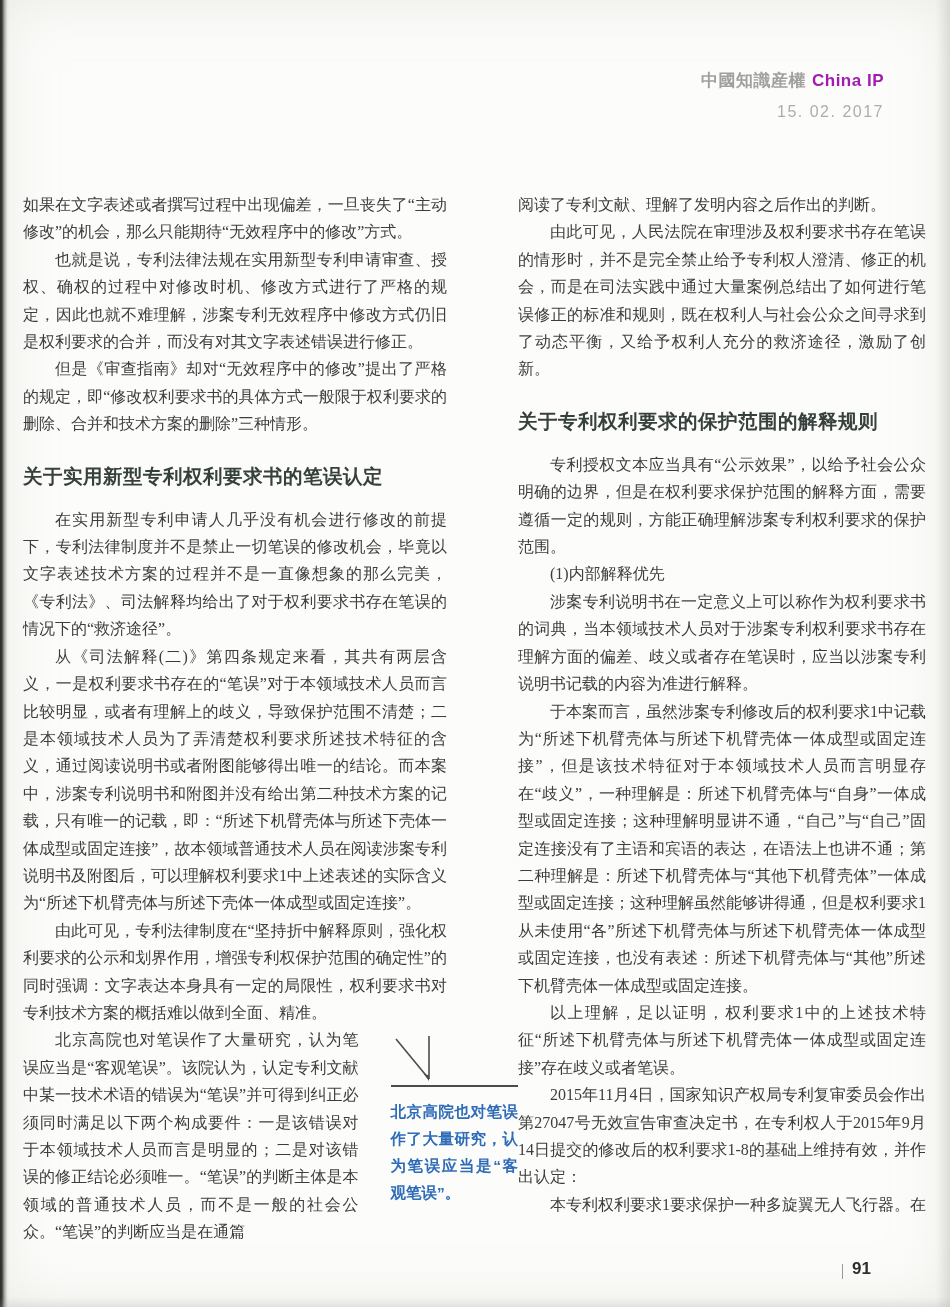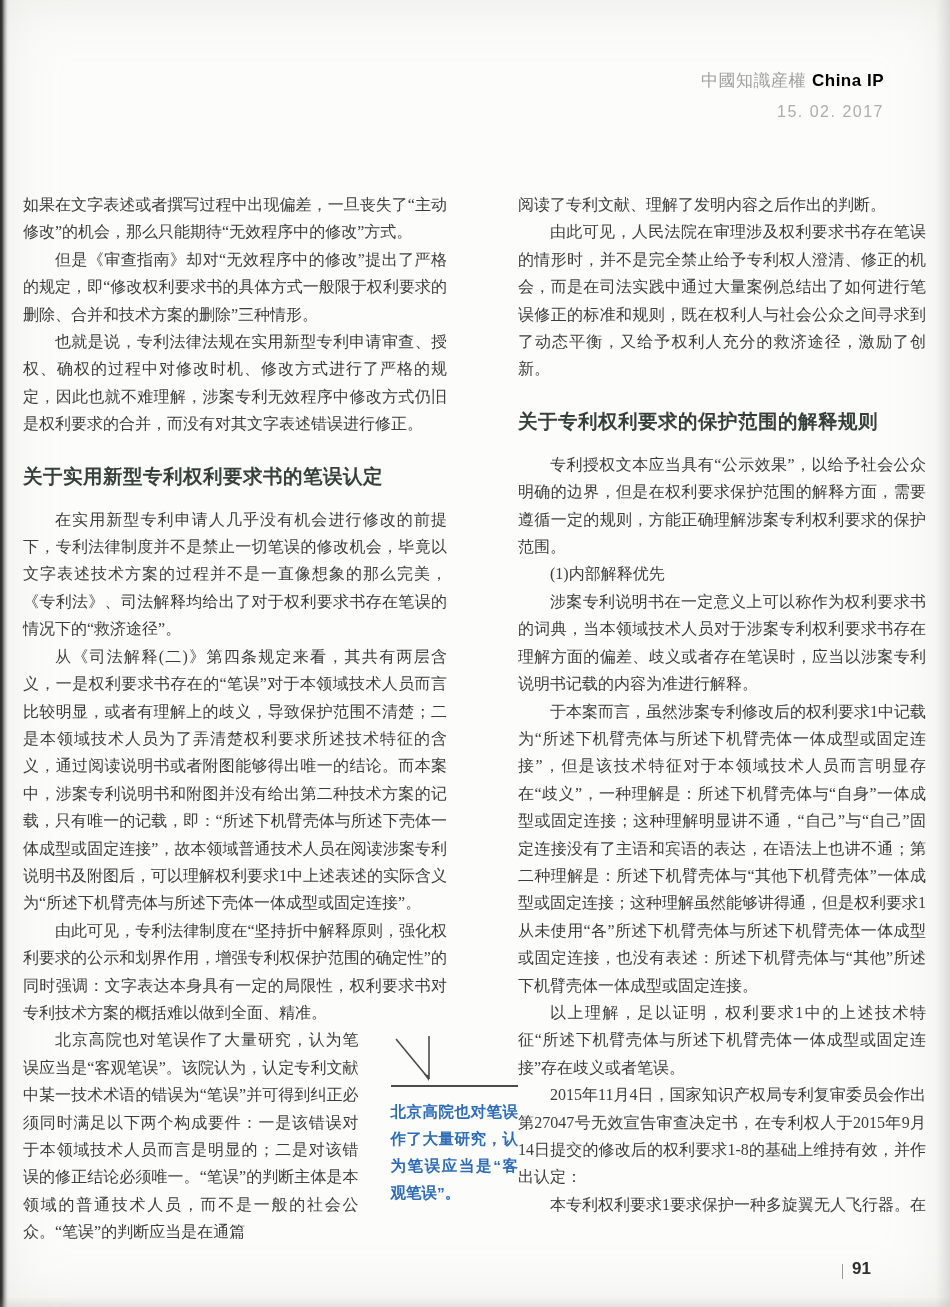--- a/index.html
+++ b/index.html
@@ -26,22 +26,22 @@
   }
 
   
   .masthead{
     position:absolute;top:70px;right:66px;
     text-align:right;
     font-family:"Liberation Sans","DejaVu Sans",sans-serif;
     line-height:21px;
   }
   .brand-line{font-size:17px;color:#a0a09c;letter-spacing:0.5px;}
-  .brand-cn{font-weight:normal;}
-  .brand-en{font-weight:bold;color:#000000;margin-left:6px;margin-top:8px;}
+  .brand-cn{font-weight:bold;}
+  .brand-en{font-weight:bold;color:#a21caf;margin-left:6px;margin-top:8px;}
   .issue-date{font-size:16px;color:#adadaa;letter-spacing:1.5px;margin-top:10px;}
 
   
   .col{position:absolute;top:191px;font-size:16px;line-height:27.4px;color:#3d3d3c;text-align:justify;}
   .col-left{left:23px;width:424px;}
   .col-right{left:518px;width:408px;}
   .col p{margin:0;}
   .col p.ind{text-indent:2em;}
 
   .section-heading{
@@ -90,22 +90,22 @@
 
   <div class="masthead">
     <div class="brand-line">
       <span class="brand-cn">中國知識産權</span><span class="brand-en">China IP</span>
     </div>
     <div class="issue-date">15. 02. 2017</div>
   </div>
 
   <div class="col col-left">
     <p>如果在文字表述或者撰写过程中出现偏差，一旦丧失了“主动修改”的机会，那么只能期待“无效程序中的修改”方式。</p>
+    <p class="ind">也就是说，专利法律法规在实用新型专利申请审查、授权、确权的过程中对修改时机、修改方式进行了严格的规定，因此也就不难理解，涉案专利无效程序中修改方式仍旧是权利要求的合并，而没有对其文字表述错误进行修正。</p>
     <p class="ind">但是《审查指南》却对“无效程序中的修改”提出了严格的规定，即“修改权利要求书的具体方式一般限于权利要求的删除、合并和技术方案的删除”三种情形。</p>
-    <p class="ind">也就是说，专利法律法规在实用新型专利申请审查、授权、确权的过程中对修改时机、修改方式进行了严格的规定，因此也就不难理解，涉案专利无效程序中修改方式仍旧是权利要求的合并，而没有对其文字表述错误进行修正。</p>
     <div class="section-heading">关于实用新型专利权利要求书的笔误认定</div>
     <p class="ind">在实用新型专利申请人几乎没有机会进行修改的前提下，专利法律制度并不是禁止一切笔误的修改机会，毕竟以文字表述技术方案的过程并不是一直像想象的那么完美，《专利法》、司法解释均给出了对于权利要求书存在笔误的情况下的“救济途径”。</p>
     <p class="ind">从《司法解释(二)》第四条规定来看，其共有两层含义，一是权利要求书存在的“笔误”对于本领域技术人员而言比较明显，或者有理解上的歧义，导致保护范围不清楚；二是本领域技术人员为了弄清楚权利要求所述技术特征的含义，通过阅读说明书或者附图能够得出唯一的结论。而本案中，涉案专利说明书和附图并没有给出第二种技术方案的记载，只有唯一的记载，即：“所述下机臂壳体与所述下壳体一体成型或固定连接”，故本领域普通技术人员在阅读涉案专利说明书及附图后，可以理解权利要求1中上述表述的实际含义为“所述下机臂壳体与所述下壳体一体成型或固定连接”。</p>
     <p class="ind">由此可见，专利法律制度在“坚持折中解释原则，强化权利要求的公示和划界作用，增强专利权保护范围的确定性”的同时强调：文字表达本身具有一定的局限性，权利要求书对专利技术方案的概括难以做到全面、精准。</p>
 
     <div class="bottom-row">
       <p class="ind bottom-text">北京高院也对笔误作了大量研究，认为笔误应当是“客观笔误”。该院认为，认定专利文献中某一技术术语的错误为“笔误”并可得到纠正必须同时满足以下两个构成要件：一是该错误对于本领域技术人员而言是明显的；二是对该错误的修正结论必须唯一。“笔误”的判断主体是本领域的普通技术人员，而不是一般的社会公众。“笔误”的判断应当是在通篇</p>
       <div class="quote-col">
         <svg class="quote-arrow" width="42" height="50" viewBox="0 0 42 50">
           <line x1="3" y1="6" x2="36" y2="46" stroke="#4c4c4a" stroke-width="1.6"></line>

